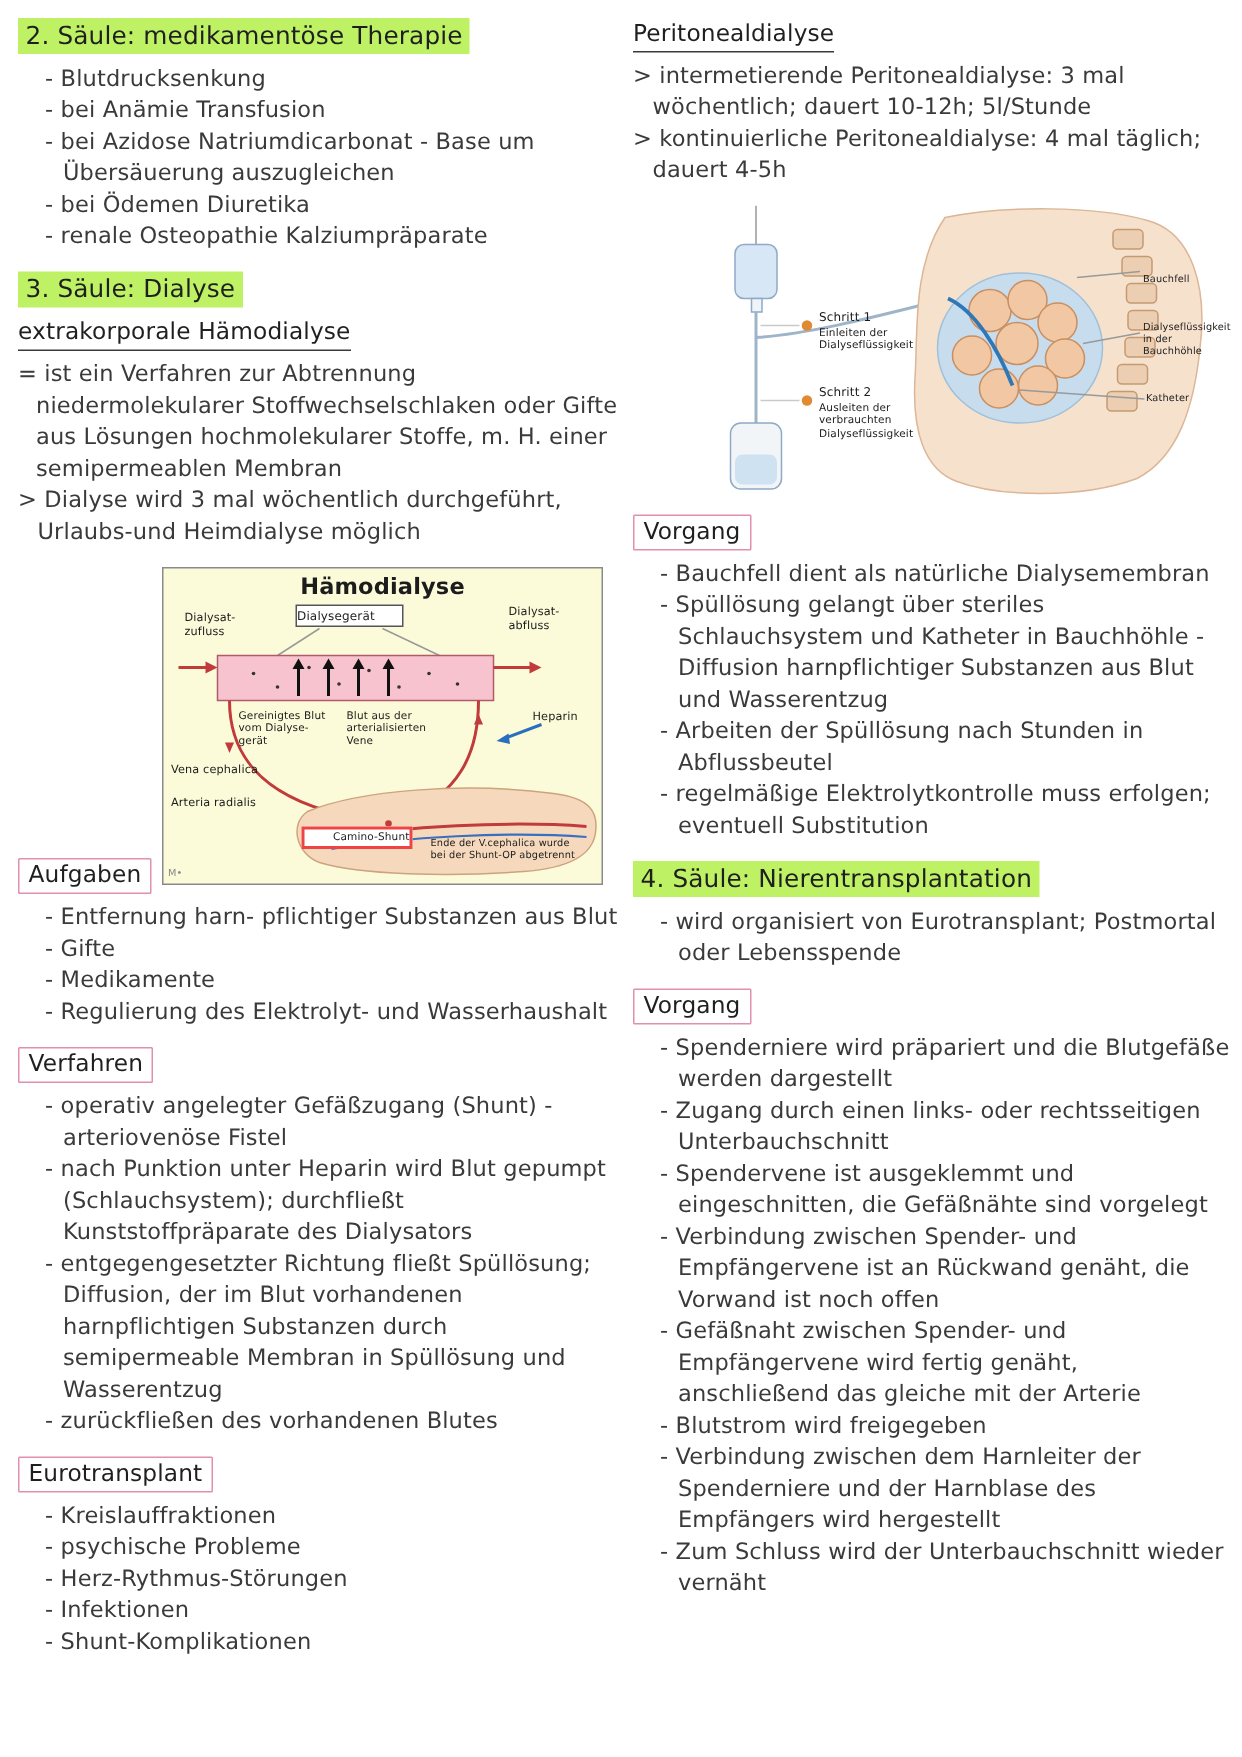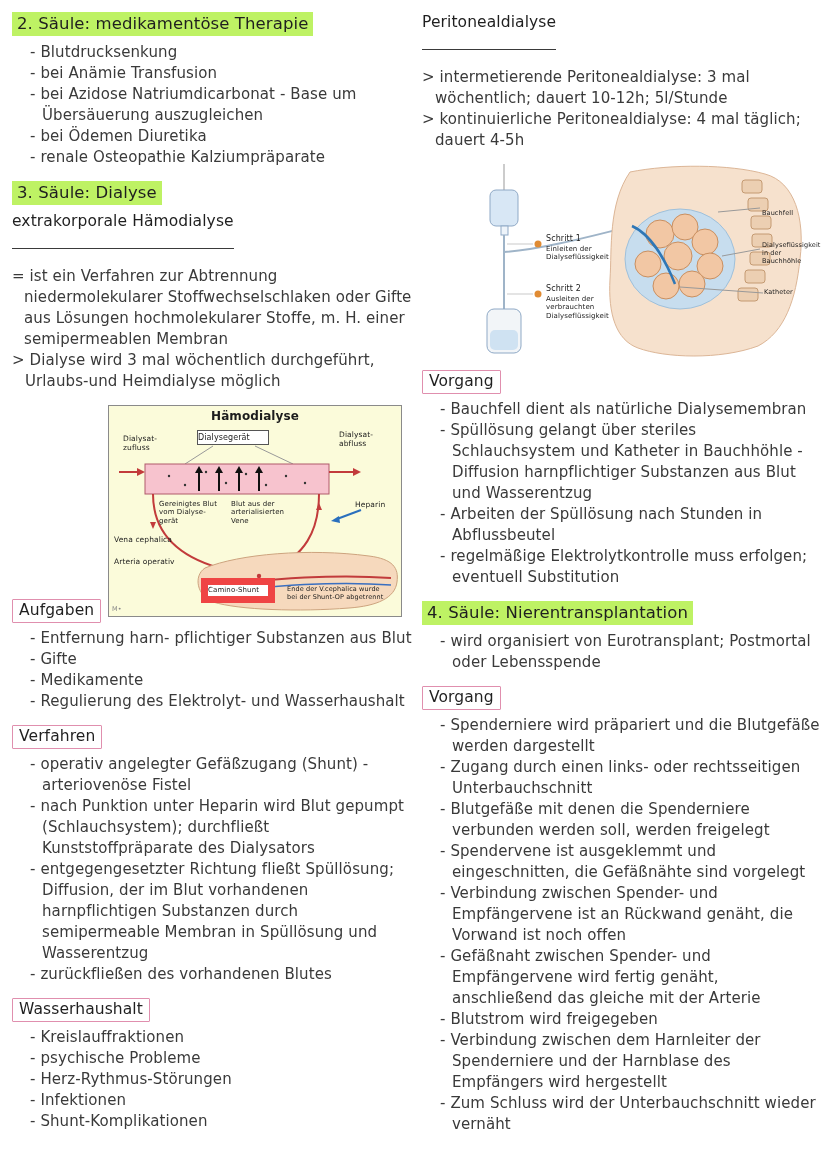--- a/index.html
+++ b/index.html
@@ -5,39 +5,39 @@
   *{margin:0;padding:0;box-sizing:border-box}
   html,body{background:#ffffff}
   body{font-family:"DejaVu Sans","Liberation Sans",sans-serif;color:#3a3a3a}
   .page{position:relative;width:828px;height:1171px;background:#ffffff;overflow:hidden}
   .col{position:absolute;top:12px;font-size:15px;line-height:21px;letter-spacing:.1px}
   .col-left{left:12px;width:400px}
   .col-right{left:422px;width:398px}
   section{margin-bottom:13px}
   .hl{display:inline-block;background:#bef264;padding:1px 5px 2px;font-size:16.5px;color:#1f1f1f;margin-bottom:6px}
   .boxed{display:inline-block;border:1.4px solid #e08fae;border-radius:1px;background:#fff;padding:0 6px 1px;font-size:15.5px;color:#1f1f1f;margin-bottom:5px}
-  .underlined{display:inline-block;font-size:15.5px;color:#1f1f1f;border-bottom:1.4px solid #3a3a3a;padding-bottom:16px;margin-bottom:17px}
+  .underlined{display:inline-block;font-size:15.5px;color:#1f1f1f;border-bottom:1.4px solid #3a3a3a;padding-bottom:1px;margin-bottom:5px}
   .li{padding-left:30px;text-indent:-12px}
   .hang{padding-left:13px;text-indent:-13px}
   .para{padding-left:12px;text-indent:-12px}
 
   
   .haemo{position:relative;width:294px;height:212px;margin:4px 0 8px 96px;background:#fbfbda;border:1px solid #8a8a8a}
   .haemo svg{position:absolute;left:0;top:0}
   .dlab{position:absolute;font-size:7.5px;line-height:1.2;color:#1c1c1c}
-  .h-title{top:3px;left:0;right:0;text-align:center;font-weight:bold;font-size:12px}
+  .h-title{top:3px;left:0;right:0;text-align:center;font-weight:bold;font-size:15px}
   .h-device{left:88px;top:24px;width:72px;height:15px;border:1px solid #555;background:#fff;text-align:left;font-size:8px;line-height:13px}
   .h-inflow{left:14px;top:28px;width:48px}
   .h-outflow{left:230px;top:24px;width:48px}
   .h-clean{left:50px;top:94px;width:64px;font-size:7px}
   .h-arterial{left:122px;top:94px;width:62px;font-size:7px}
   .h-heparin{left:246px;top:94px;width:44px}
   .h-vena{left:5px;top:129px;width:72px}
   .h-arteria{left:5px;top:151px;width:72px}
-  .h-shunt{left:92px;top:172px;width:74px;border:7px solid #ef4444;background:#fff;text-align:left;font-size:7px;line-height:11px}
+  .h-shunt{left:92px;top:172px;width:74px;border:2px solid #ef4444;background:#fff;text-align:right;font-size:7px;line-height:11px}
   .h-note{left:178px;top:180px;width:104px;font-size:6.5px}
   .h-mark{left:3px;bottom:2px;font-size:6.5px;color:#888}
 
   
   .pd{position:relative;width:330px;height:196px;margin:4px 0 10px 58px}
   .pd svg{position:absolute;left:0;top:0}
   .plab{position:absolute;font-size:7px;line-height:1.2;color:#1c1c1c}
   .p-step1-title{left:66px;top:70px;font-weight:normal;font-size:8px}
   .p-step1-text{left:66px;top:81px;width:72px}
   .p-step2-title{left:66px;top:120px;font-weight:normal;font-size:8px}
@@ -124,21 +124,21 @@
         <circle cx="150" cy="170" r="2.2" fill="#c23b3b"></circle>
       </svg>
       <div class="dlab h-title">Hämodialyse</div>
       <div class="dlab h-device">Dialysegerät</div>
       <div class="dlab h-inflow">Dialysat-zufluss</div>
       <div class="dlab h-outflow">Dialysat-abfluss</div>
       <div class="dlab h-clean">Gereinigtes Blut vom Dialyse-gerät</div>
       <div class="dlab h-arterial">Blut aus der arterialisierten Vene</div>
       <div class="dlab h-heparin">Heparin</div>
       <div class="dlab h-vena">Vena cephalica</div>
-      <div class="dlab h-arteria">Arteria operativ</div>
+      <div class="dlab h-arteria">Arteria radialis</div>
       <div class="dlab h-shunt">Camino-Shunt</div>
       <div class="dlab h-note">Ende der V.cephalica wurde bei der Shunt-OP abgetrennt</div>
       <div class="dlab h-mark">M•</div>
     </figure>
 
     <section class="aufgaben">
       <div class="boxed">Aufgaben</div>
       <div class="list">
           <div class="li">- Entfernung harn- pflichtiger Substanzen aus Blut</div>
           <div class="li">- Gifte</div>
@@ -151,21 +151,21 @@
       <div class="boxed">Verfahren</div>
       <div class="list">
           <div class="li">- operativ angelegter Gefäßzugang (Shunt) - arteriovenöse Fistel</div>
           <div class="li">- nach Punktion unter Heparin wird Blut gepumpt (Schlauchsystem); durchfließt Kunststoffpräparate des Dialysators</div>
           <div class="li">- entgegengesetzter Richtung fließt Spüllösung; Diffusion, der im Blut vorhandenen harnpflichtigen Substanzen durch semipermeable Membran in Spüllösung und Wasserentzug</div>
           <div class="li">- zurückfließen des vorhandenen Blutes</div>
         </div>
     </section>
 
     <section>
-      <div class="boxed">Wasserhaushalt</div>
+      <div class="boxed">Eurotransplant</div>
       <div class="list">
           <div class="li">- Kreislauffraktionen</div>
           <div class="li">- psychische Probleme</div>
           <div class="li">- Herz-Rythmus-Störungen</div>
           <div class="li">- Infektionen</div>
           <div class="li">- Shunt-Komplikationen</div>
         </div>
     </section>
 
   </div>
@@ -252,21 +252,20 @@
       <div class="list">
           <div class="li">- wird organisiert von Eurotransplant; Postmortal oder Lebensspende</div>
         </div>
     </section>
 
     <section>
       <div class="boxed">Vorgang</div>
       <div class="list">
           <div class="li">- Spenderniere wird präpariert und die Blutgefäße werden dargestellt</div>
           <div class="li">- Zugang durch einen links- oder rechtsseitigen Unterbauchschnitt</div>
-          <div class="li">- Blutgefäße mit denen die Spenderniere verbunden werden soll, werden freigelegt</div>
           <div class="li">- Spendervene ist ausgeklemmt und eingeschnitten, die Gefäßnähte sind vorgelegt</div>
           <div class="li">- Verbindung zwischen Spender- und Empfängervene ist an Rückwand genäht, die Vorwand ist noch offen</div>
           <div class="li">- Gefäßnaht zwischen Spender- und Empfängervene wird fertig genäht, anschließend das gleiche mit der Arterie</div>
           <div class="li">- Blutstrom wird freigegeben</div>
           <div class="li">- Verbindung zwischen dem Harnleiter der Spenderniere und der Harnblase des Empfängers wird hergestellt</div>
           <div class="li">- Zum Schluss wird der Unterbauchschnitt wieder vernäht</div>
         </div>
     </section>
 
   </div>

